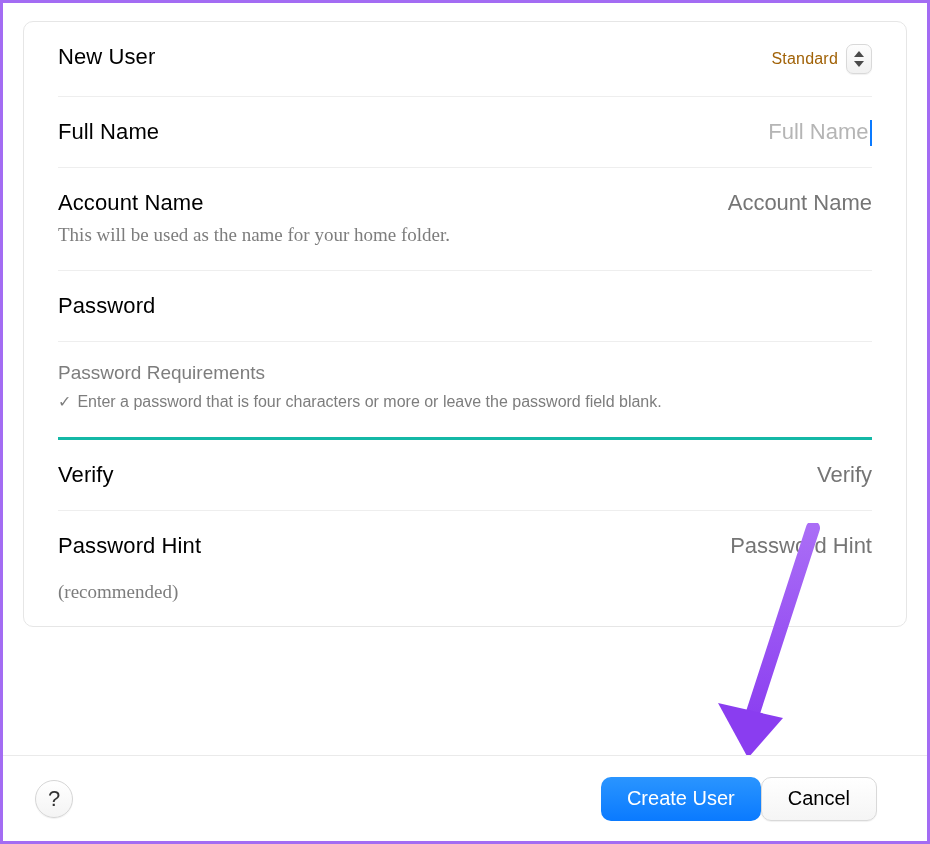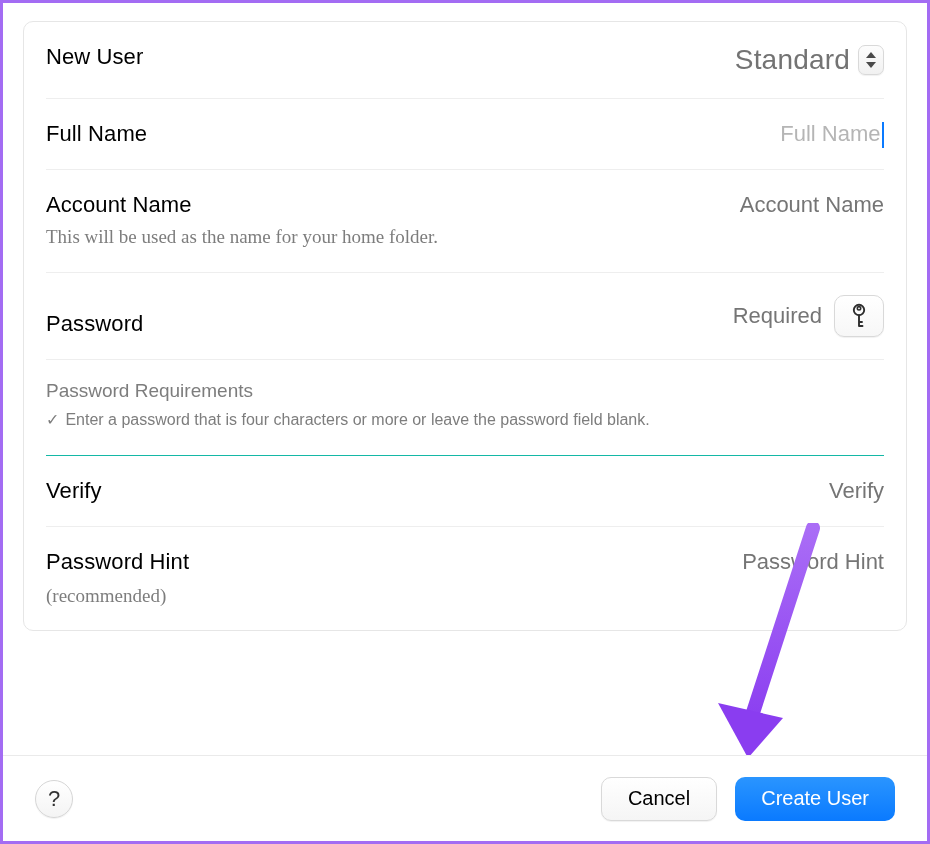--- a/index.html
+++ b/index.html
@@ -14,21 +14,21 @@
       position: absolute;
       inset: 0;
       border: 3px solid #a36cf3;
       background: #ffffff;
       padding: 18px 20px 22px 20px;
     }
     .panel {
       border: 1px solid #e6e6e6;
       border-radius: 10px;
       background: #fff;
-      padding: 0 22px;
+      padding: 0 34px;
     }
     .row {
       display: flex;
       align-items: flex-start;
       padding: 22px 0 22px 0;
       border-bottom: 1px solid #eeeeee;
     }
     .row:last-child { border-bottom: none; }
     .row .left {
       flex: 1 1 auto;
@@ -60,23 +60,23 @@
       background: transparent;
       border: none;
       width: 300px;
     }
     .select-pill {
       display: flex;
       align-items: center;
       gap: 8px;
     }
     .select-value {
-      font-size: 28px;
+      font-size: 16px;
       letter-spacing: 0.2px;
-      color: #737373;
+      color: #a16207;
     }
     .select-stepper {
       width: 26px;
       height: 30px;
       border-radius: 7px;
       background: linear-gradient(#fdfdfd,#f1f1f1);
       border: 1px solid #d9d9d9;
       box-shadow: 0 1px 1px rgba(0,0,0,0.06);
       display: flex;
       flex-direction: column;
@@ -106,21 +106,21 @@
       border-radius: 10px;
       background: linear-gradient(#ffffff,#f7f7f7);
       border: 1px solid #d9d9d9;
       box-shadow: 0 1px 1px rgba(0,0,0,0.06);
       display: flex;
       align-items: center;
       justify-content: center;
     }
     .req-section {
       padding: 20px 0 24px 0;
-      border-bottom: 1px solid #14b8a6;
+      border-bottom: 3px solid #14b8a6;
     }
     .req-heading {
       font-size: 19px;
       color: #7d7d7d;
       margin-bottom: 6px;
     }
     .req-line {
       font-size: 16px;
       color: #7d7d7d;
       line-height: 1.45;
@@ -221,30 +221,20 @@
       </div>
       <div class="right">
         <input class="placeholder-text" placeholder="Account Name" style="">
       </div>
     </div>
 
     <div class="row" style="align-items:flex-end;">
       <div class="left">
         <div class="label-main">Password</div>
       </div>
-      <div class="right">
-        <input class="placeholder-text" style="width: 180px;" placeholder="Required">
-        <div class="key-btn">
-          <svg width="22" height="26" viewBox="0 0 22 26">
-            <circle cx="11" cy="7" r="5.2" fill="none" stroke="#2e2e2e" stroke-width="1.9"></circle>
-            <circle cx="11" cy="5.3" r="1.7" fill="none" stroke="#2e2e2e" stroke-width="1.6"></circle>
-            <path d="M11 12.2 L11 23 L14.5 23 M11 19 L14 19" fill="none" stroke="#2e2e2e" stroke-width="1.9" stroke-linecap="round" stroke-linejoin="round"></path>
-          </svg>
-        </div>
-      </div>
     </div>
 
     <div class="req-section">
       <div class="req-heading">Password Requirements</div>
       <div class="req-line">
         <span class="checkmark">✓</span><span>Enter a password that is four characters or more or leave the password field blank.</span>
       </div>
     </div>
 
     <div class="row">
@@ -252,21 +242,21 @@
         <div class="label-main">Verify</div>
       </div>
       <div class="right">
         <input class="placeholder-text" style="width: 150px;" placeholder="Verify">
       </div>
     </div>
 
     <div class="row" style="border-bottom:none;">
       <div class="left">
         <div class="label-main">Password Hint</div>
-        <div class="label-sub" style="margin-top:8px;">(recommended)</div>
+        <div class="label-sub" style="margin-top:20px;">(recommended)</div>
       </div>
       <div class="right">
         <input class="placeholder-text" placeholder="Password Hint" style="">
       </div>
     </div>
 
   </div>
 
   <svg class="arrow-annot" width="230" height="250" style="left:620px; top:520px;" viewBox="0 0 230 250">
     <defs>
@@ -279,15 +269,15 @@
     <path d="M95 180 L125 235 L160 195 Z" fill="#8a3df0"></path>
   </svg>
 
 </div>
 
 <div class="footer-bar">
   <div class="help-btn">
     <span>?</span>
   </div>
   <div class="footer-spacer"></div>
+  <button class="btn btn-primary">Create User</button>
   <button class="btn btn-secondary">Cancel</button>
-  <button class="btn btn-primary">Create User</button>
 </div>
 
 </body></html>

